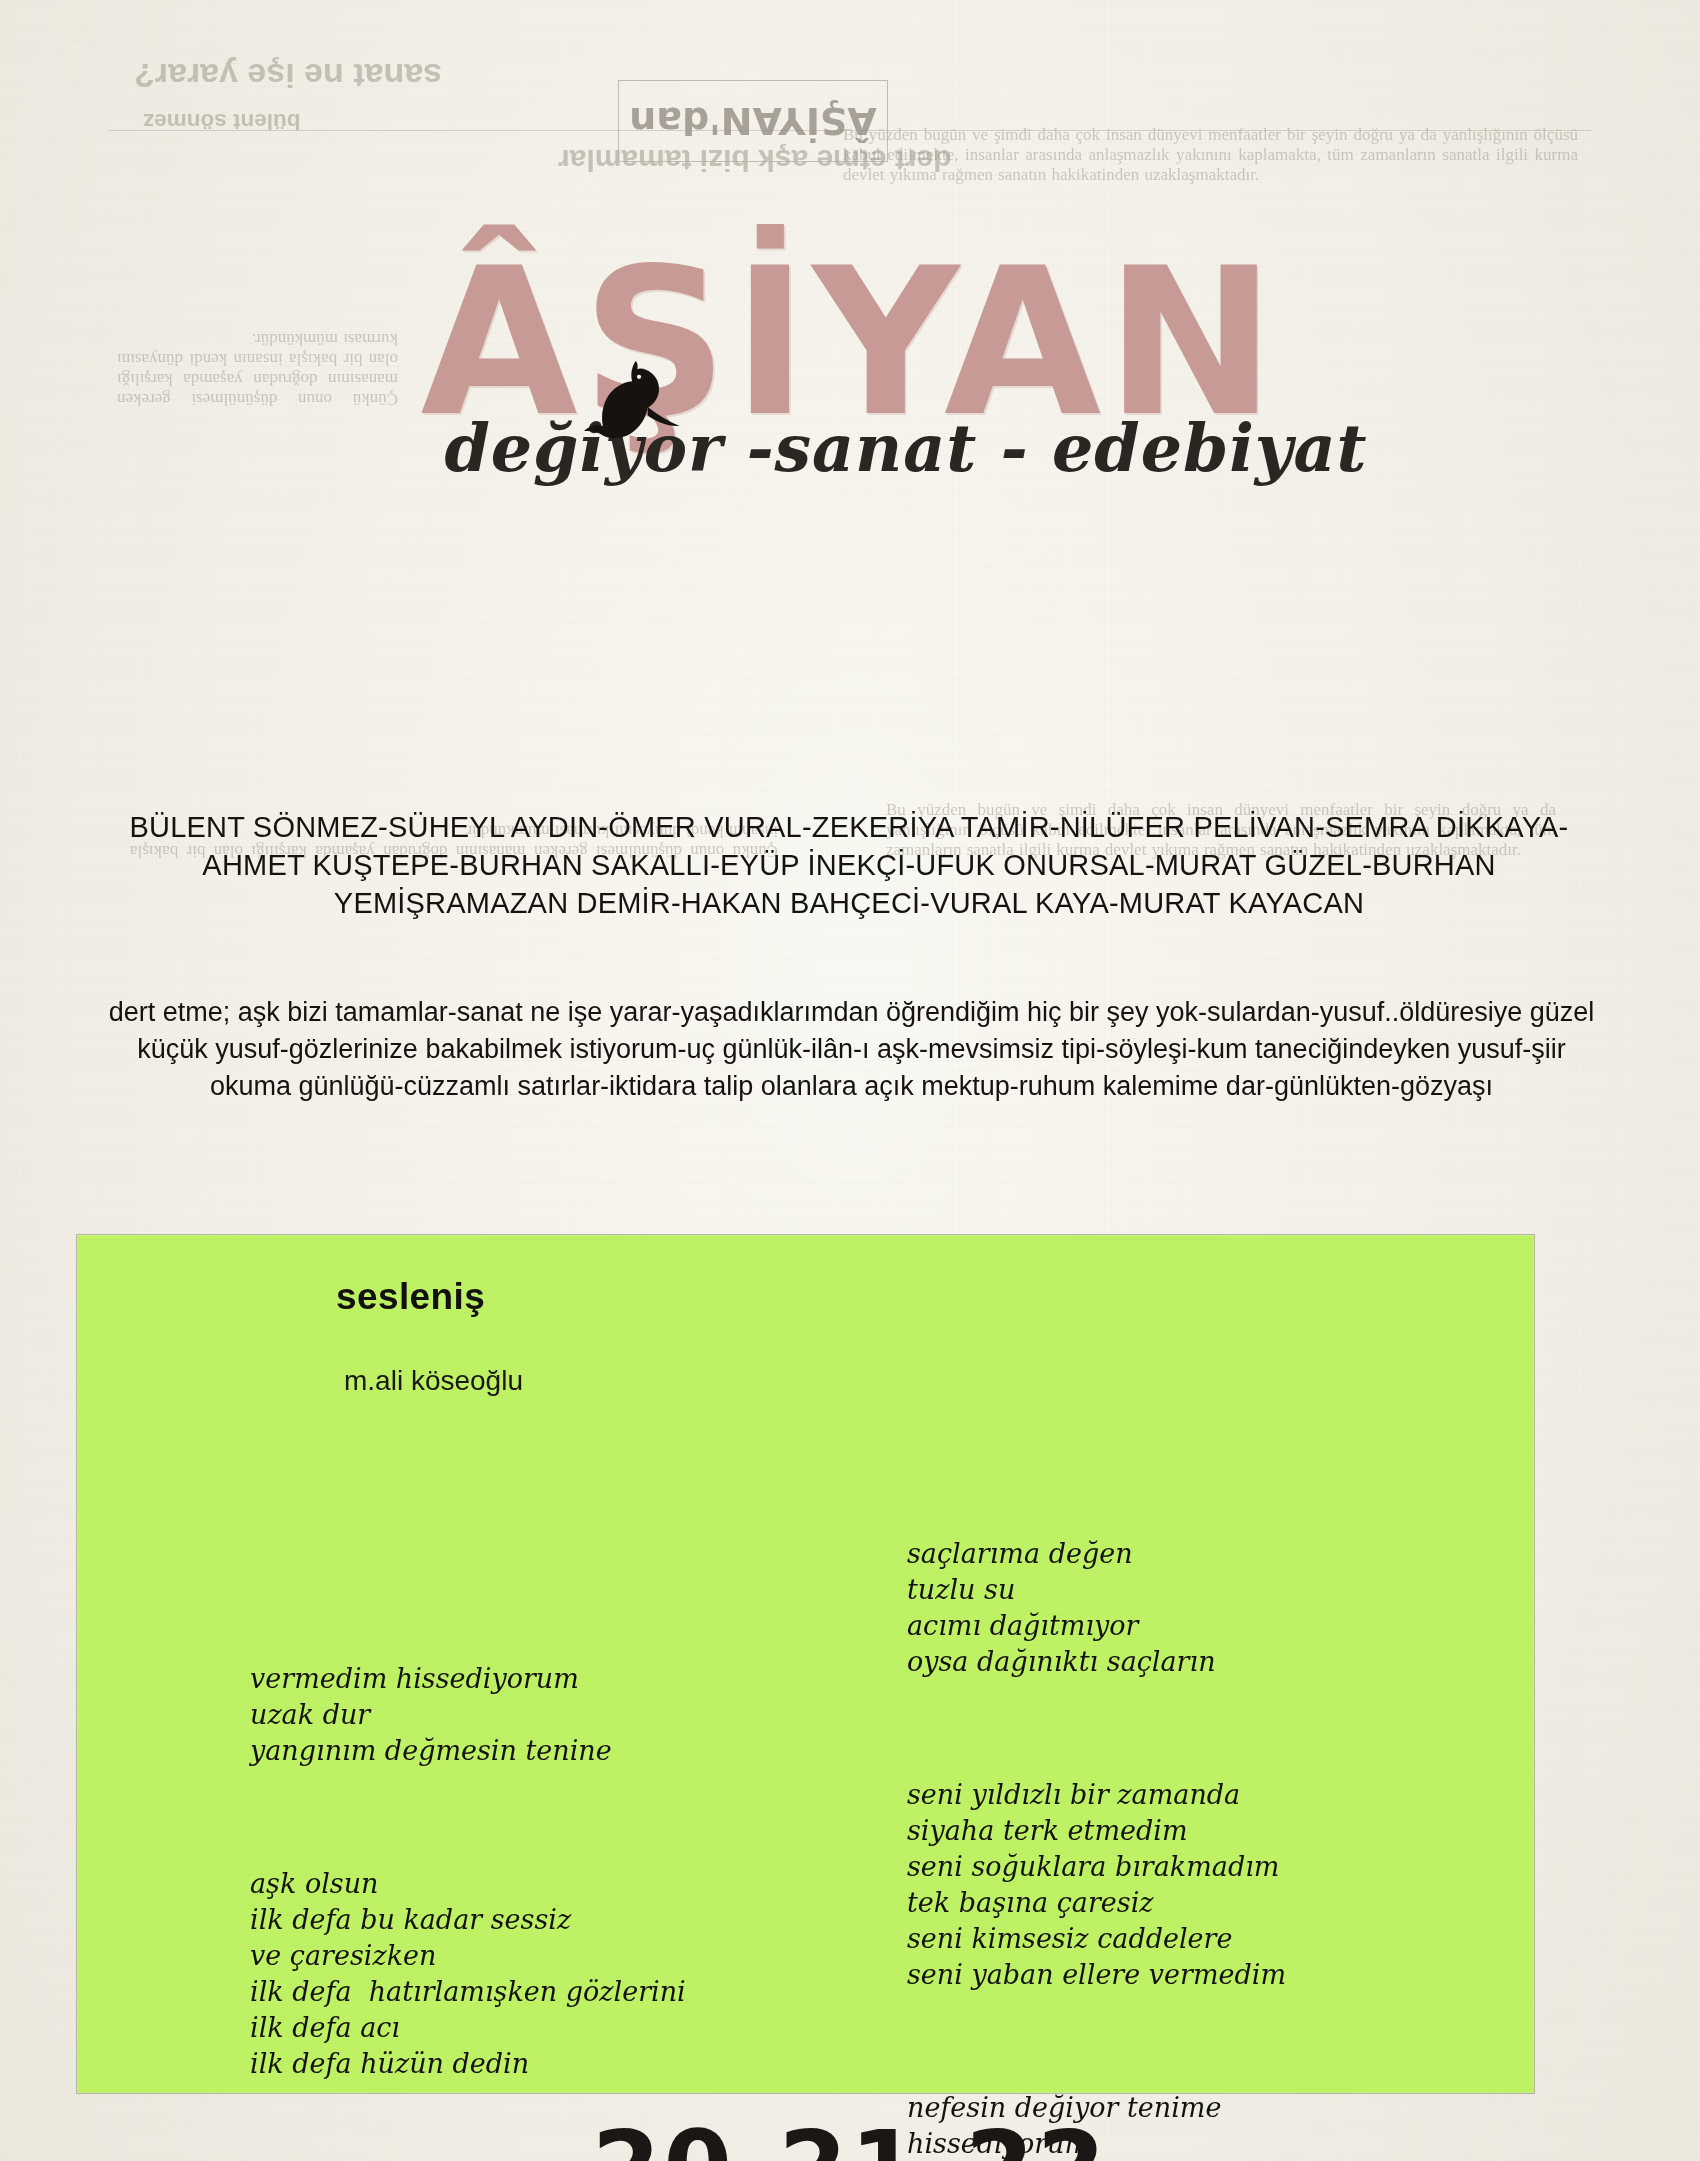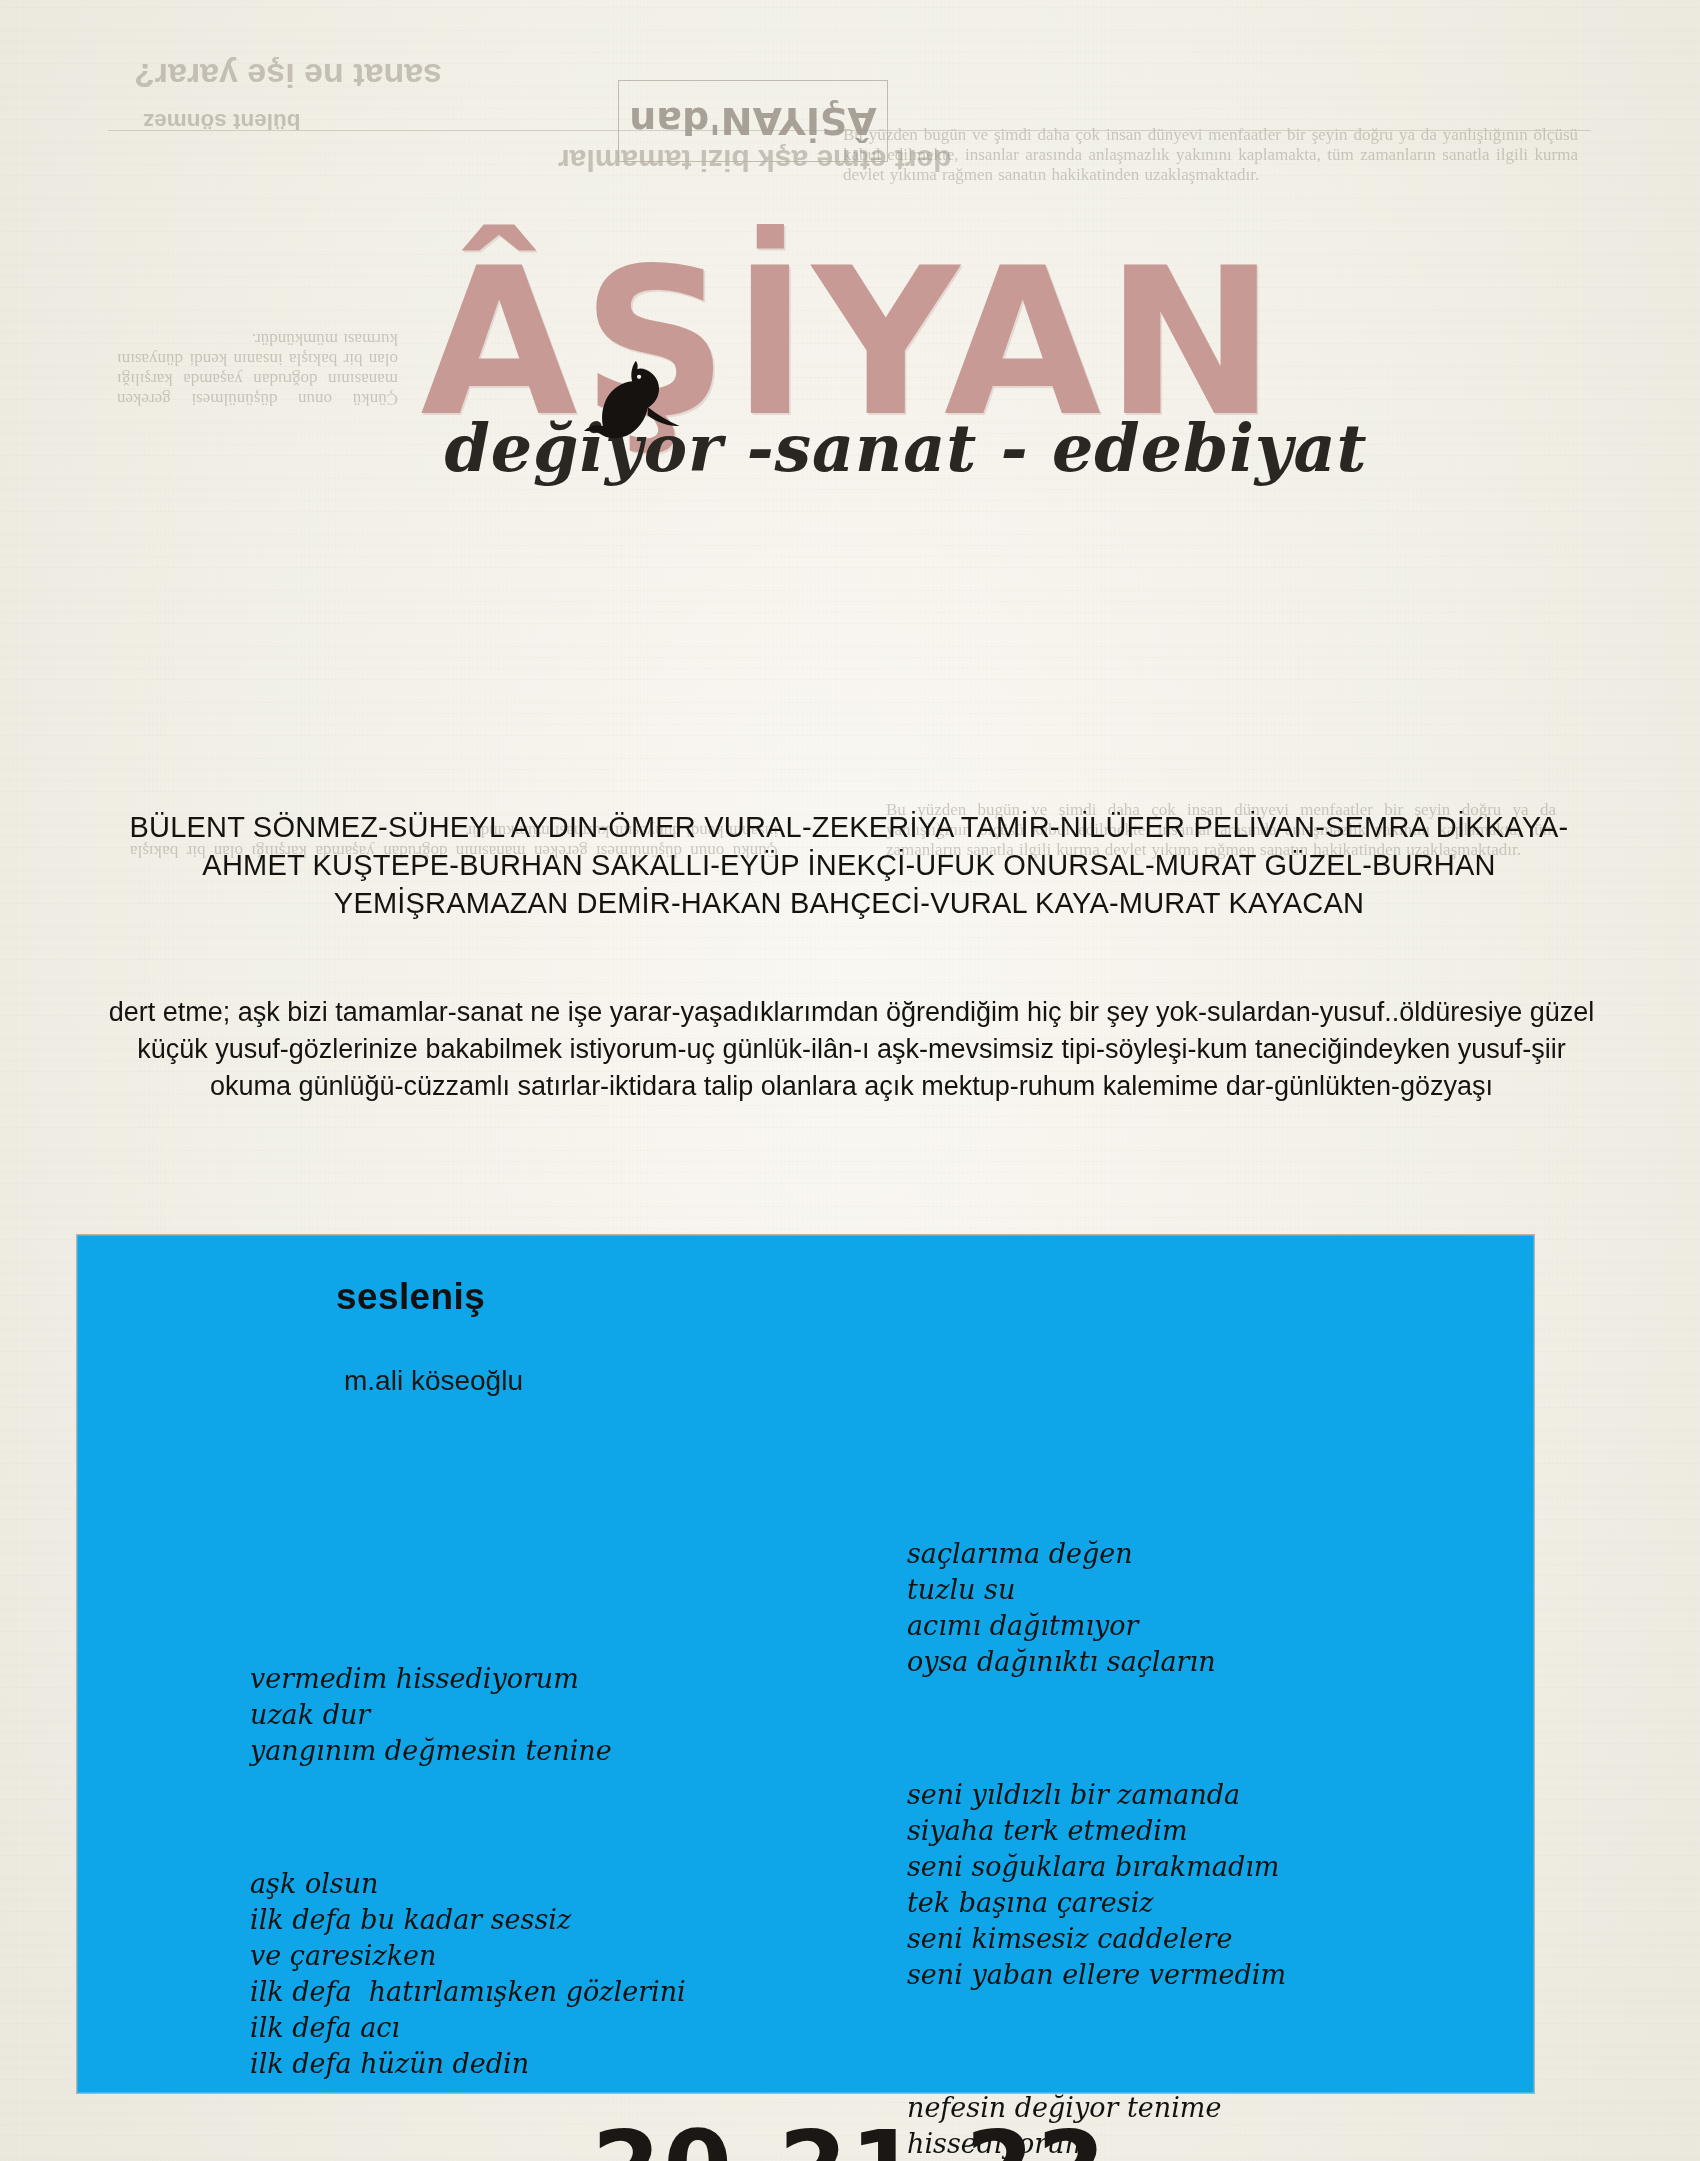--- a/index.html
+++ b/index.html
@@ -131,21 +131,21 @@
     color: #15120f;
   }
 
   
   .poem-panel {
     position: absolute;
     left: 76px;
     top: 1234px;
     width: 1457px;
     height: 858px;
-    background: #0ea5e9;
+    background: #bef264;
     border: 0.9px solid #b9b2a6;
     box-shadow: inset 0 0 0 0.4px rgba(255,255,255,0.4);
   }
   .poem-panel .tex {
     position: absolute;
     inset: 0;
     opacity: 0.35;
     background-image:
       repeating-linear-gradient(0deg, rgba(120,115,105,0.11) 0px, rgba(120,115,105,0.11) 0.9px, rgba(0,0,0,0) 0.9px, rgba(0,0,0,0) 10.4px);
   }

